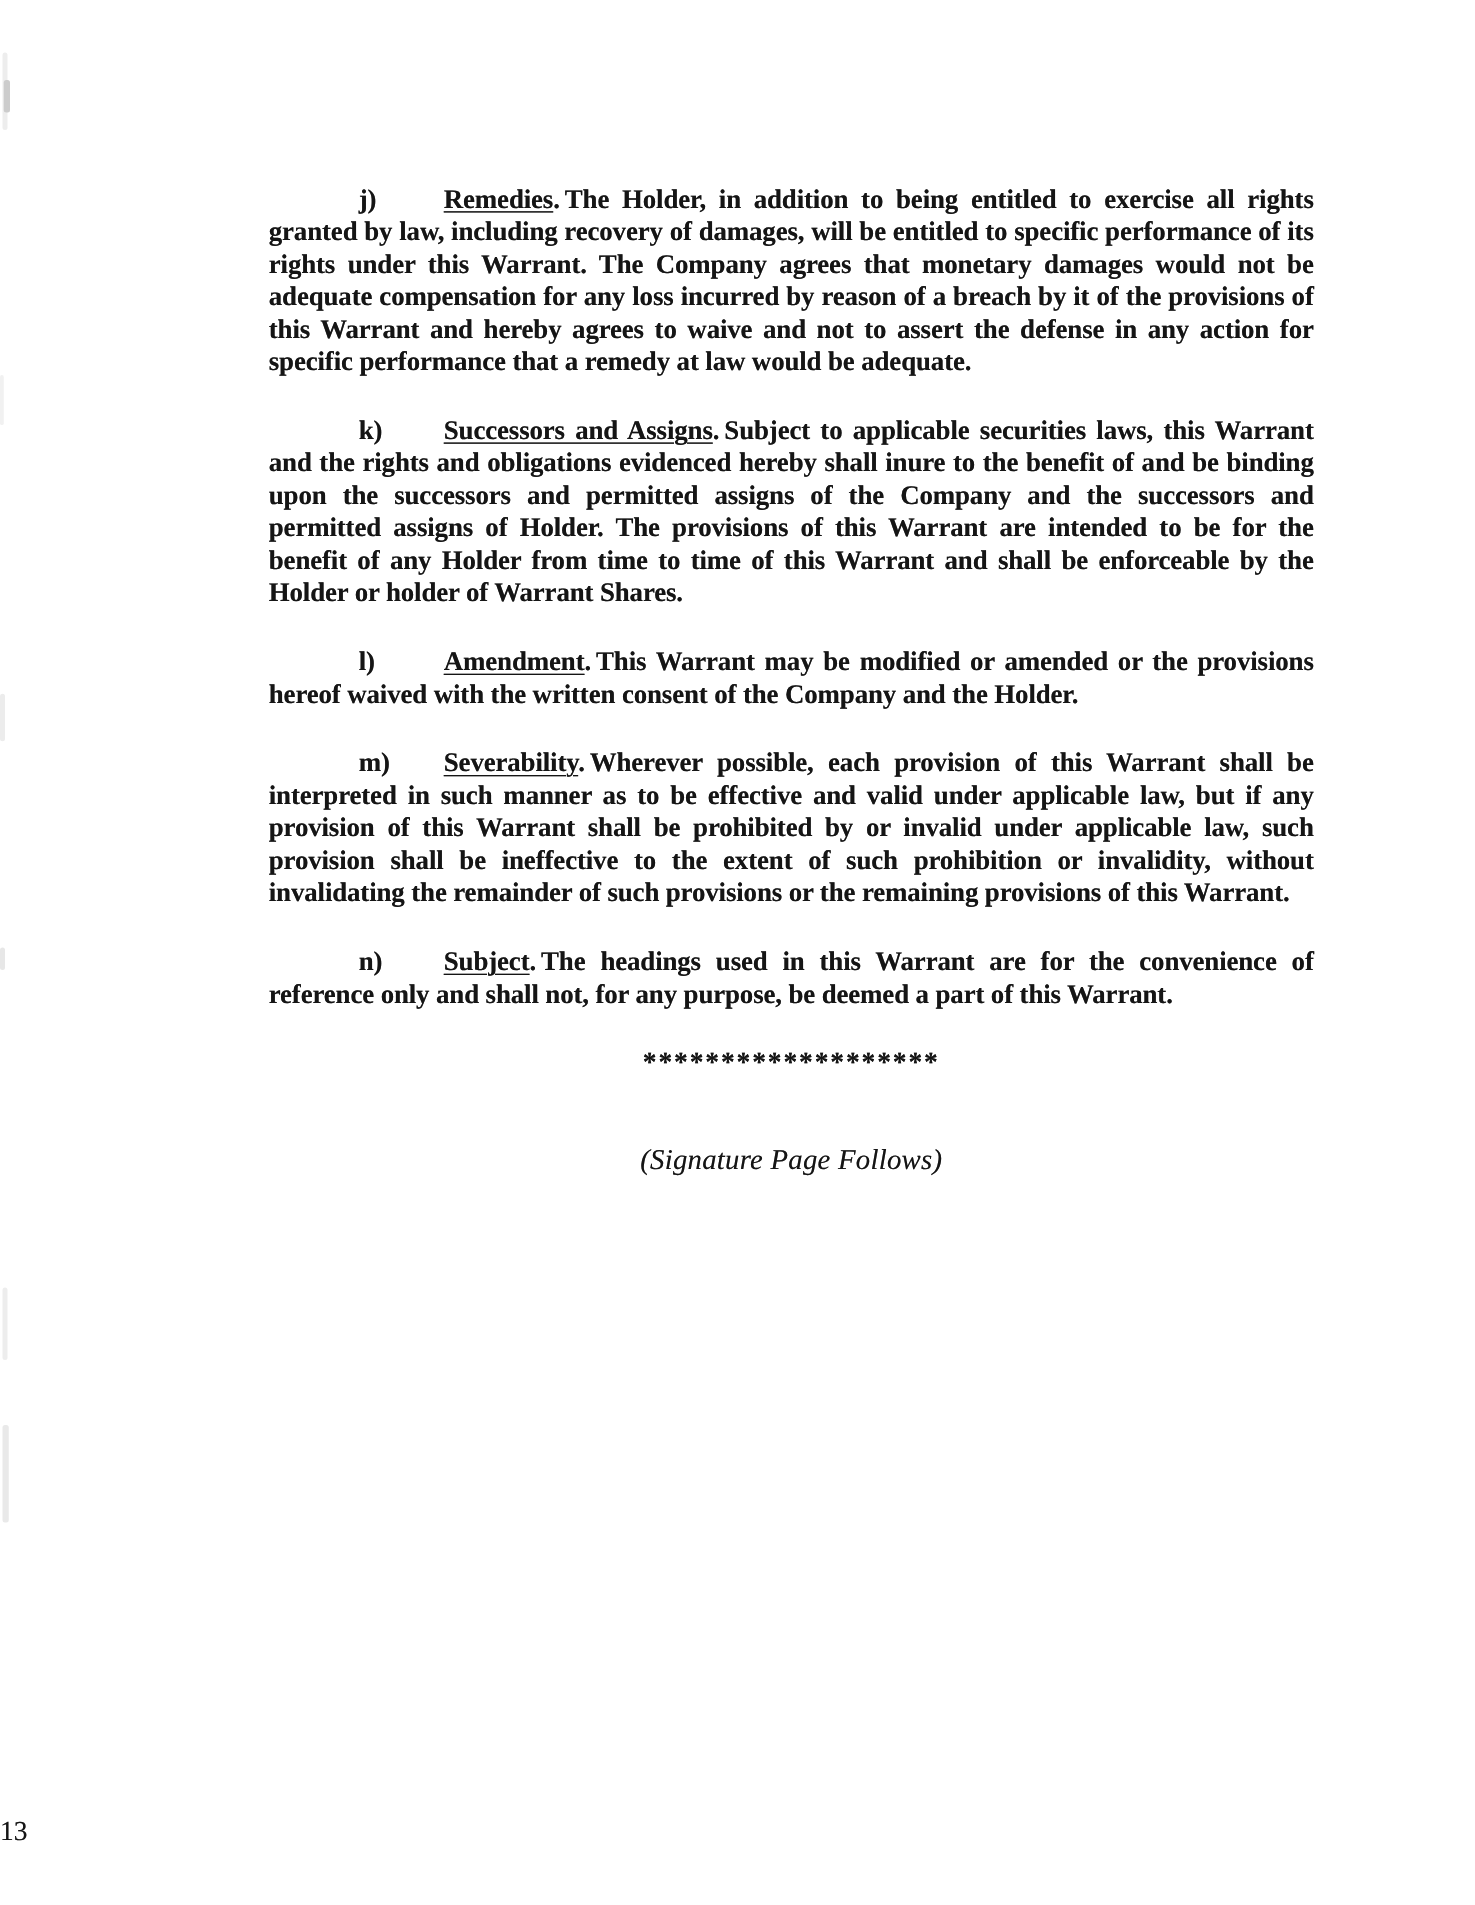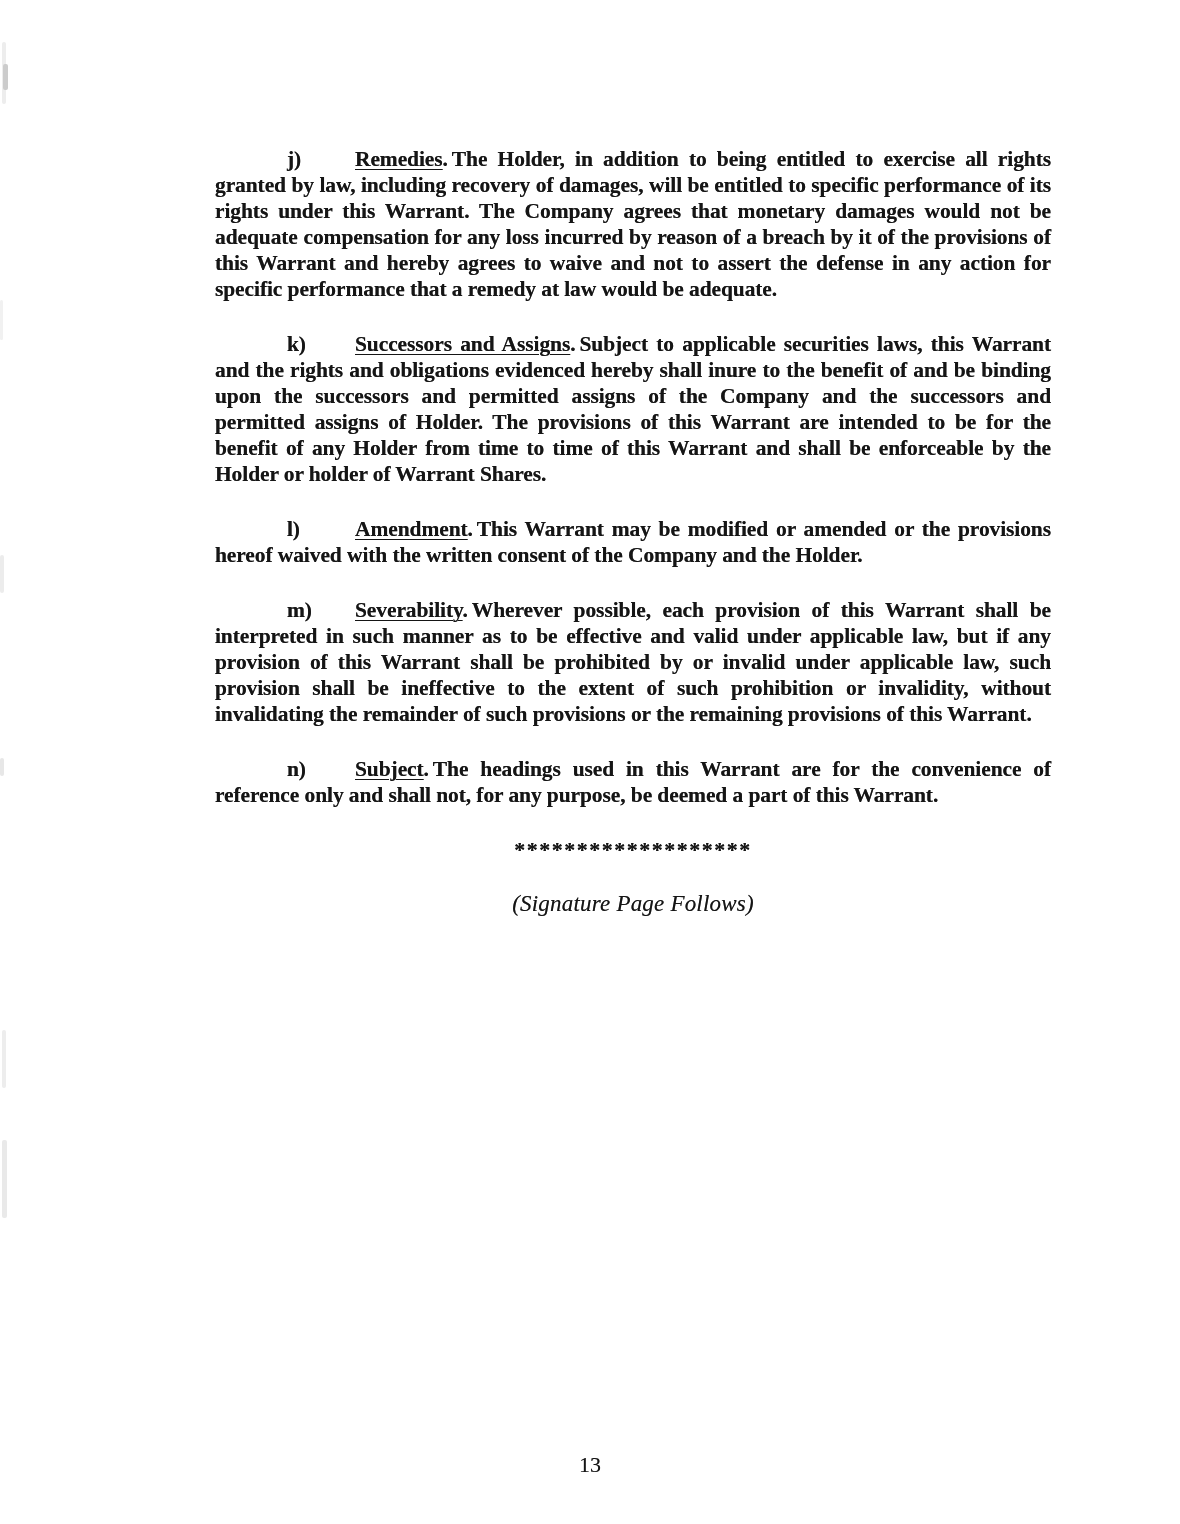--- a/index.html
+++ b/index.html
@@ -47,33 +47,33 @@
   }
   .separator-line {
     margin-top: 22px;
     text-align: center;
     font-size: 22px;
     font-weight: bold;
     letter-spacing: 1.5px;
     text-shadow: 0 0 0.5px rgba(0,0,0,0.7);
   }
   .signature-note {
-    margin-top: 28px;
+    margin-top: 52px;
     text-align: center;
     font-style: italic;
     font-size: 23px;
     letter-spacing: 0.2px;
     text-shadow: 0 0 0.4px rgba(0,0,0,0.55);
   }
   .page-number {
     position: absolute;
     top: 1452px;
     left: 0;
     width: 1180px;
-    text-align: center;
+    text-align: left;
     font-size: 22px;
     text-shadow: 0 0 0.4px rgba(0,0,0,0.5);
   }
   
   .scan-artifact {
     position: absolute;
     border-radius: 2px;
     pointer-events: none;
   }
   .sa1 { left: 2px;  top: 42px;   width: 4px; height: 62px;  background: #ededed; }

